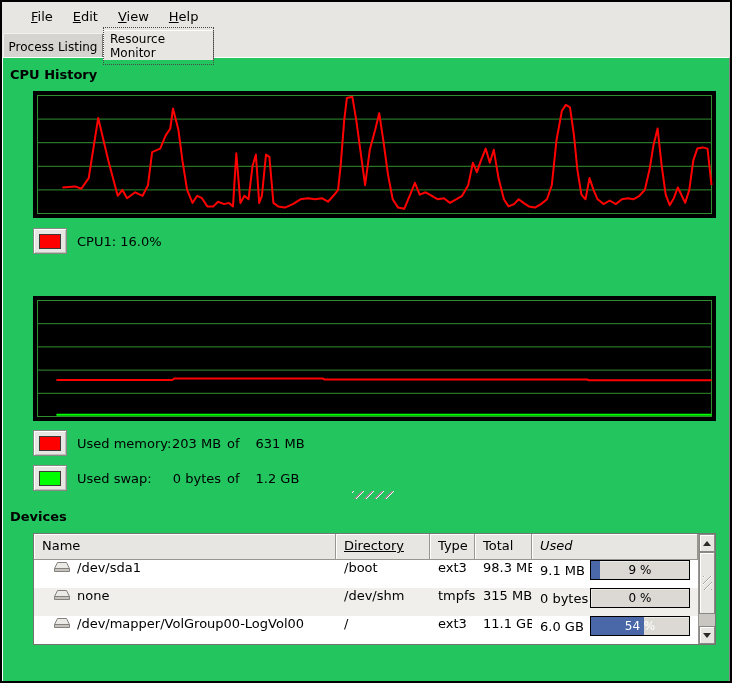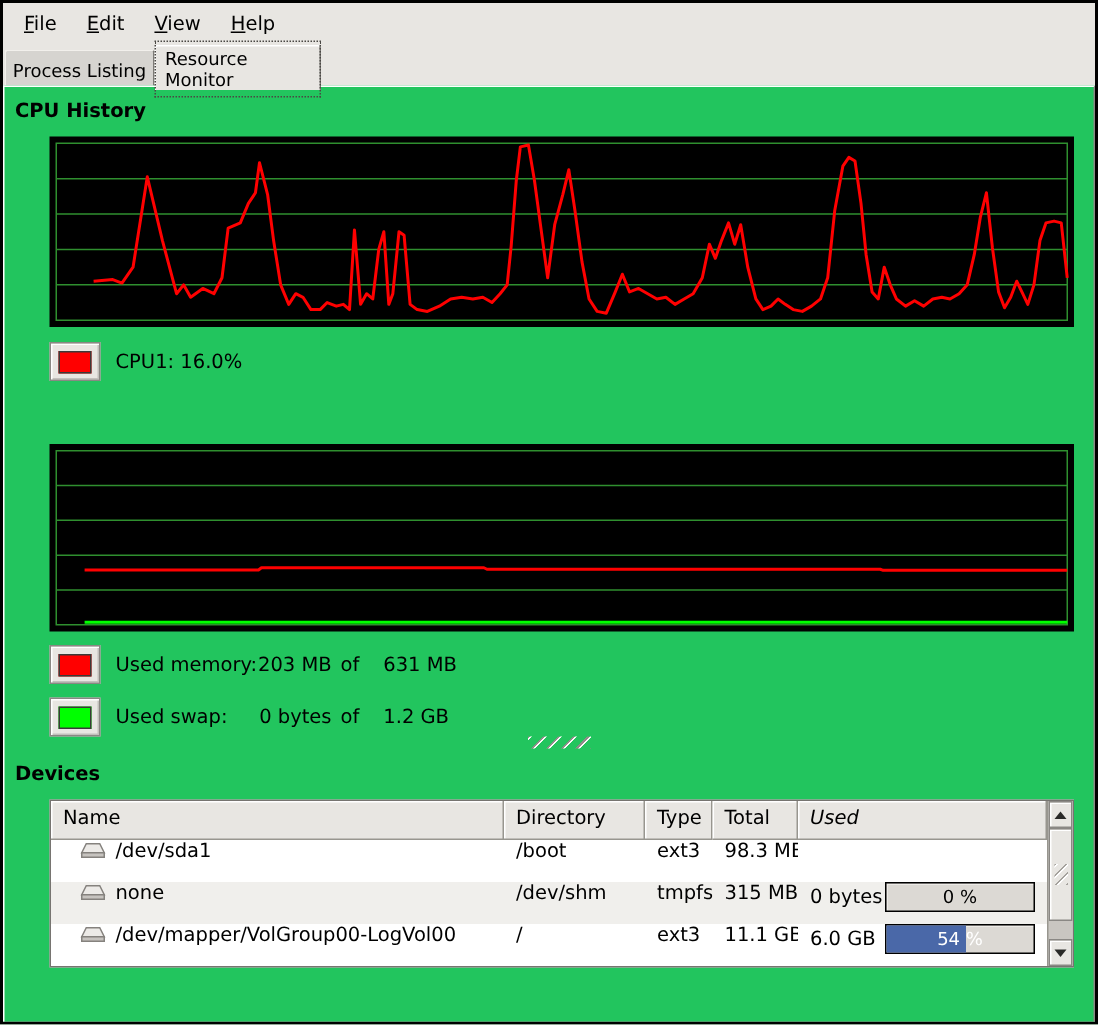--- a/index.html
+++ b/index.html
@@ -3,21 +3,21 @@
 <meta charset="utf-8">
 <style>
   html,body{margin:0;padding:0;background:#e8e6e2;}
   .window{
     position:relative;width:732px;height:683px;box-sizing:border-box;
     border:2px solid #000;background:#e8e6e2;color:#000;
     font-family:"DejaVu Sans","Liberation Sans",sans-serif;font-size:13px;
     cursor:default;overflow:hidden;
   }
   
-  .menubar{position:absolute;top:0;left:0;right:0;height:28px;display:flex;align-items:center;padding-left:4px;}
+  .menubar{position:absolute;top:0;left:0;right:0;height:28px;display:flex;align-items:center;padding-left:19px;}
   .menu-item{padding:5px 10px;}
   .menu-item .mn{text-decoration:underline;}
   
   .tab{position:absolute;box-sizing:border-box;font-size:12px;display:flex;align-items:center;justify-content:center;}
   .tab-inactive{left:1px;top:31px;width:100px;height:26px;background:#d6d4d0;
     border:1px solid #7c7a76;border-bottom:none;border-top-color:#f2f0ec;border-left-color:#f2f0ec;
     border-radius:2px 2px 0 0;z-index:2;}
   .tab-active{left:101px;top:28px;width:111px;height:30px;background:#e8e6e2;
     border:1px solid #7c7a76;border-bottom:none;border-top-color:#fff;border-left-color:#fff;
     border-radius:2px 2px 0 0;z-index:4;}
@@ -157,39 +157,46 @@
     </div>
 
     <div class="grip"></div>
 
     <div class="section-title" style="left:7px;top:451px;">Devices</div>
 
     <div class="dev-table">
       <div class="dev-main">
         <div class="dev-header">
             <div class="dev-hcell" style="width: 302px;">Name</div>
-            <div class="dev-hcell" style="width: 94px;">Directory</div>
+            <div class="dev-hcell" style="width: 94px; text-decoration: underline;">Directory</div>
             <div class="dev-hcell" style="width: 45px;">Type</div>
             <div class="dev-hcell" style="width: 57px;">Total</div>
             <div class="dev-hcell" style="width: 166px; font-style: italic;">Used</div>
           </div>
         <div>
             <div class="dev-row">
               <div class="dev-cell c-name" style="width: 302px;">
                 <span class="dev-icon">
                   <svg width="18" height="13" viewBox="0 0 18 13">
                     <path d="M4.5 1.5 L13.5 1.5 L16.5 7.5 L1.5 7.5 Z" fill="#eceae7" stroke="#85827e"></path>
                     <path d="M1.5 7.5 L16.5 7.5 L16.5 10.5 L1.5 10.5 Z" fill="#c6c3bf" stroke="#85827e"></path>
                   </svg>
                 </span>
                 <span>/dev/sda1</span>
               </div>
               <div class="dev-cell" style="width: 94px;">/boot</div>
               <div class="dev-cell" style="width: 45px;">ext3</div>
               <div class="dev-cell" style="width: 57px;">98.3 MB</div>
+              <div class="dev-cell" style="width: 166px;">
+                <span>9.1 MB</span>
+                <div class="pbar">
+                  <div class="pbar-fill" style="width: 8.8px; background: rgb(74, 104, 168);"></div>
+                  <span class="pbar-label" style="color: rgb(0, 0, 0);">9 %</span>
+                </div>
+              </div>
             </div>
             <div class="dev-row alt">
               <div class="dev-cell c-name" style="width: 302px;">
                 <span class="dev-icon">
                   <svg width="18" height="13" viewBox="0 0 18 13">
                     <path d="M4.5 1.5 L13.5 1.5 L16.5 7.5 L1.5 7.5 Z" fill="#eceae7" stroke="#85827e"></path>
                     <path d="M1.5 7.5 L16.5 7.5 L16.5 10.5 L1.5 10.5 Z" fill="#c6c3bf" stroke="#85827e"></path>
                   </svg>
                 </span>
                 <span>none</span>

